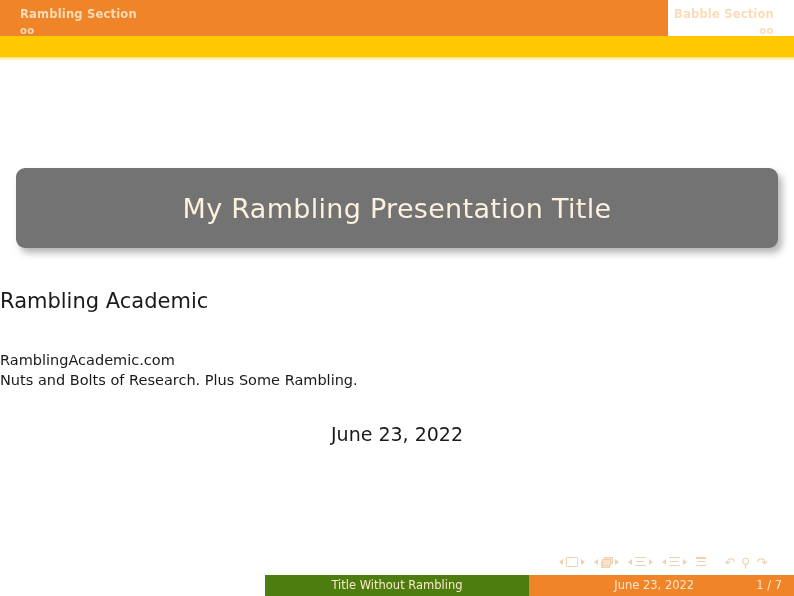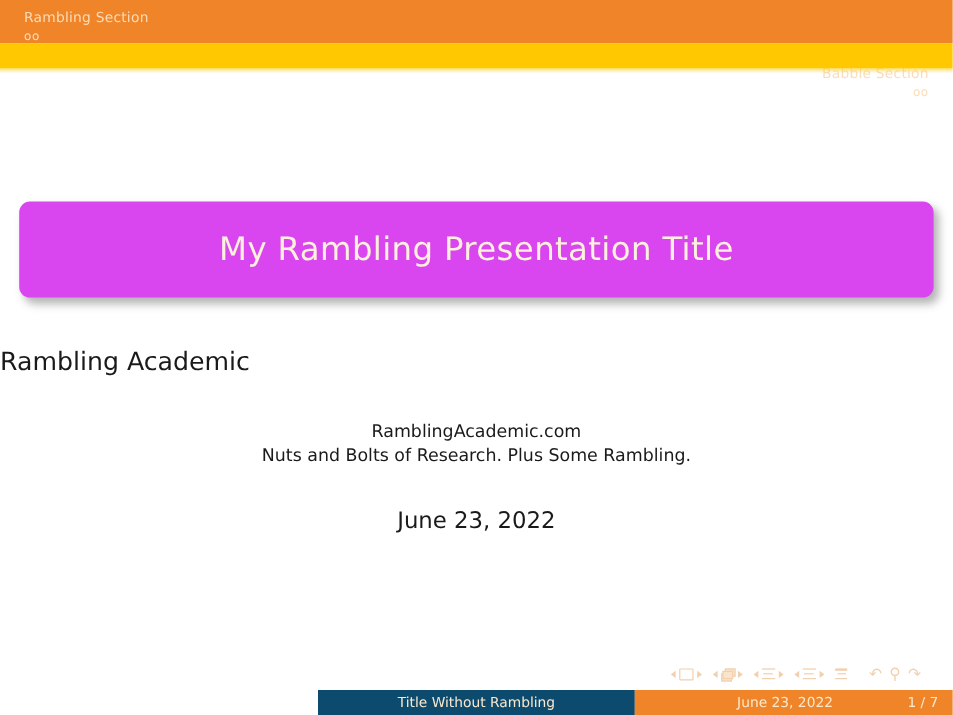--- a/index.html
+++ b/index.html
@@ -12,32 +12,33 @@
     height: 596px;
     overflow: hidden;
     font-family: "DejaVu Sans", sans-serif;
     position: relative;
   }
 
   
   .headbar {
     position: absolute;
     top: 0; left: 0;
-    width: 794px;
+    width: 668px;
     height: 36px;
     background: #ef8429;
+    font-weight: bold;
   }
   .headbar-half {
     position: absolute;
     top: 0;
     height: 36px;
     box-sizing: border-box;
   }
   .headbar-left  { left: 0;     width: 397px; padding-left: 20px; }
-  .headbar-right { left: 397px; width: 397px; padding-right: 20px; text-align: right; margin-top: 47px; }
+  .headbar-right { left: 397px; width: 397px; padding-right: 20px; text-align: right; }
 
   .sec-title {
     font-size: 11.5px;
     color: #fbdcb8;
     line-height: 1;
     padding-top: 9px;
     letter-spacing: 0.2px;
     white-space: nowrap;
   }
   .sec-dots {
@@ -62,21 +63,21 @@
     background: linear-gradient(to bottom, rgba(255,200,0,0.55), rgba(255,200,0,0));
   }
 
   
   .titlebox {
     position: absolute;
     left: 16px;
     top: 168px;
     width: 762px;
     height: 80px;
-    background: #d946ef;
+    background: #737373;
     border-radius: 9px;
     box-shadow: 4px 5px 7px rgba(90,90,90,0.45);
     display: flex;
     align-items: center;
     justify-content: center;
   }
   .titlebox-text {
     font-size: 27px;
     color: #fdf0dc;
     letter-spacing: 0.3px;
@@ -89,21 +90,20 @@
     left: 0; top: 289px;
     width: 794px;
     font-size: 21px;
     color: #1a1a1a;
     white-space: nowrap;
   }
   .institute {
     position: absolute;
     left: 0; top: 350px;
     width: 794px;
-    text-align: center;
     font-size: 14.5px;
     color: #1a1a1a;
     line-height: 20px;
   }
   .date {
     position: absolute;
     left: 0; top: 423px;
     width: 794px;
     text-align: center;
     font-size: 19px;
@@ -202,21 +202,21 @@
     overflow: hidden;
   }
   .foot-left {
     left: 0; width: 265px;
     background: #ffc800;
     text-align: center;
     color: #fff6dd;
   }
   .foot-mid {
     left: 265px; width: 264px;
-    background: #0c4a6e;
+    background: #4d7c0f;
     text-align: center;
   }
   .foot-right {
     left: 529px; width: 265px;
     background: #ef8429;
     padding-right: 12px;
     text-align: right;
   }
   .foot-right .fr-date { margin-right: 62px; }
 </style>

